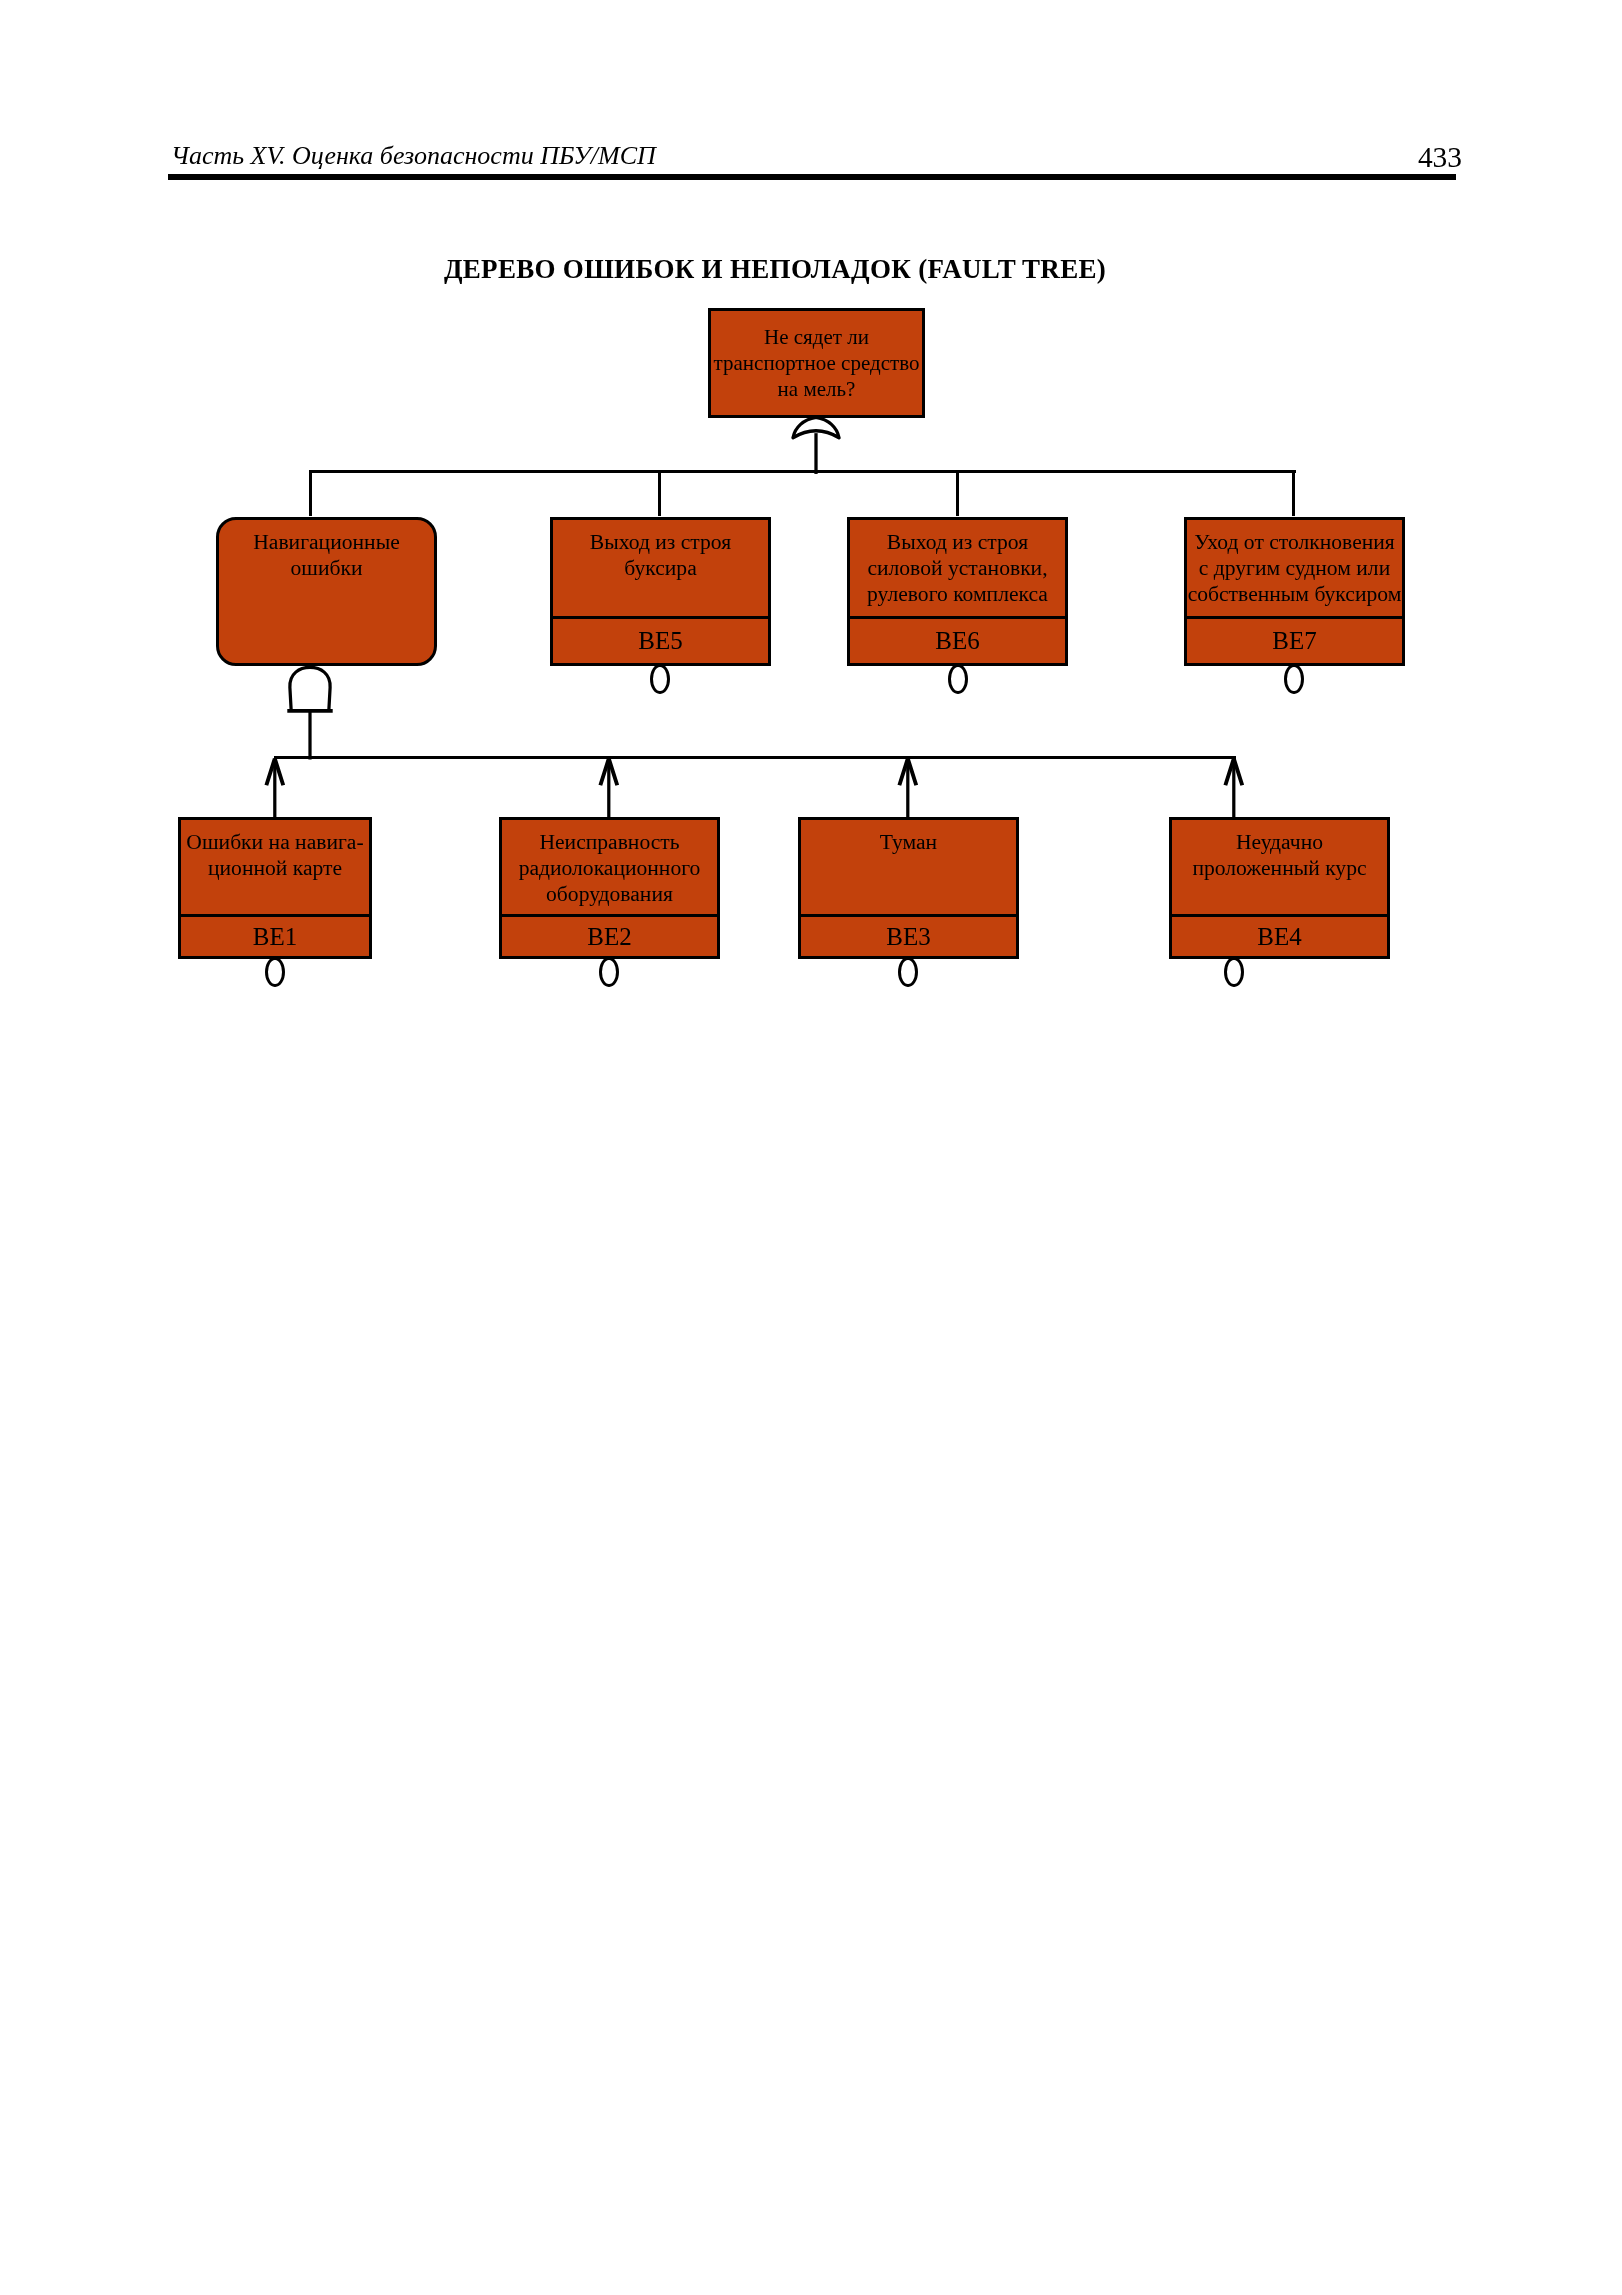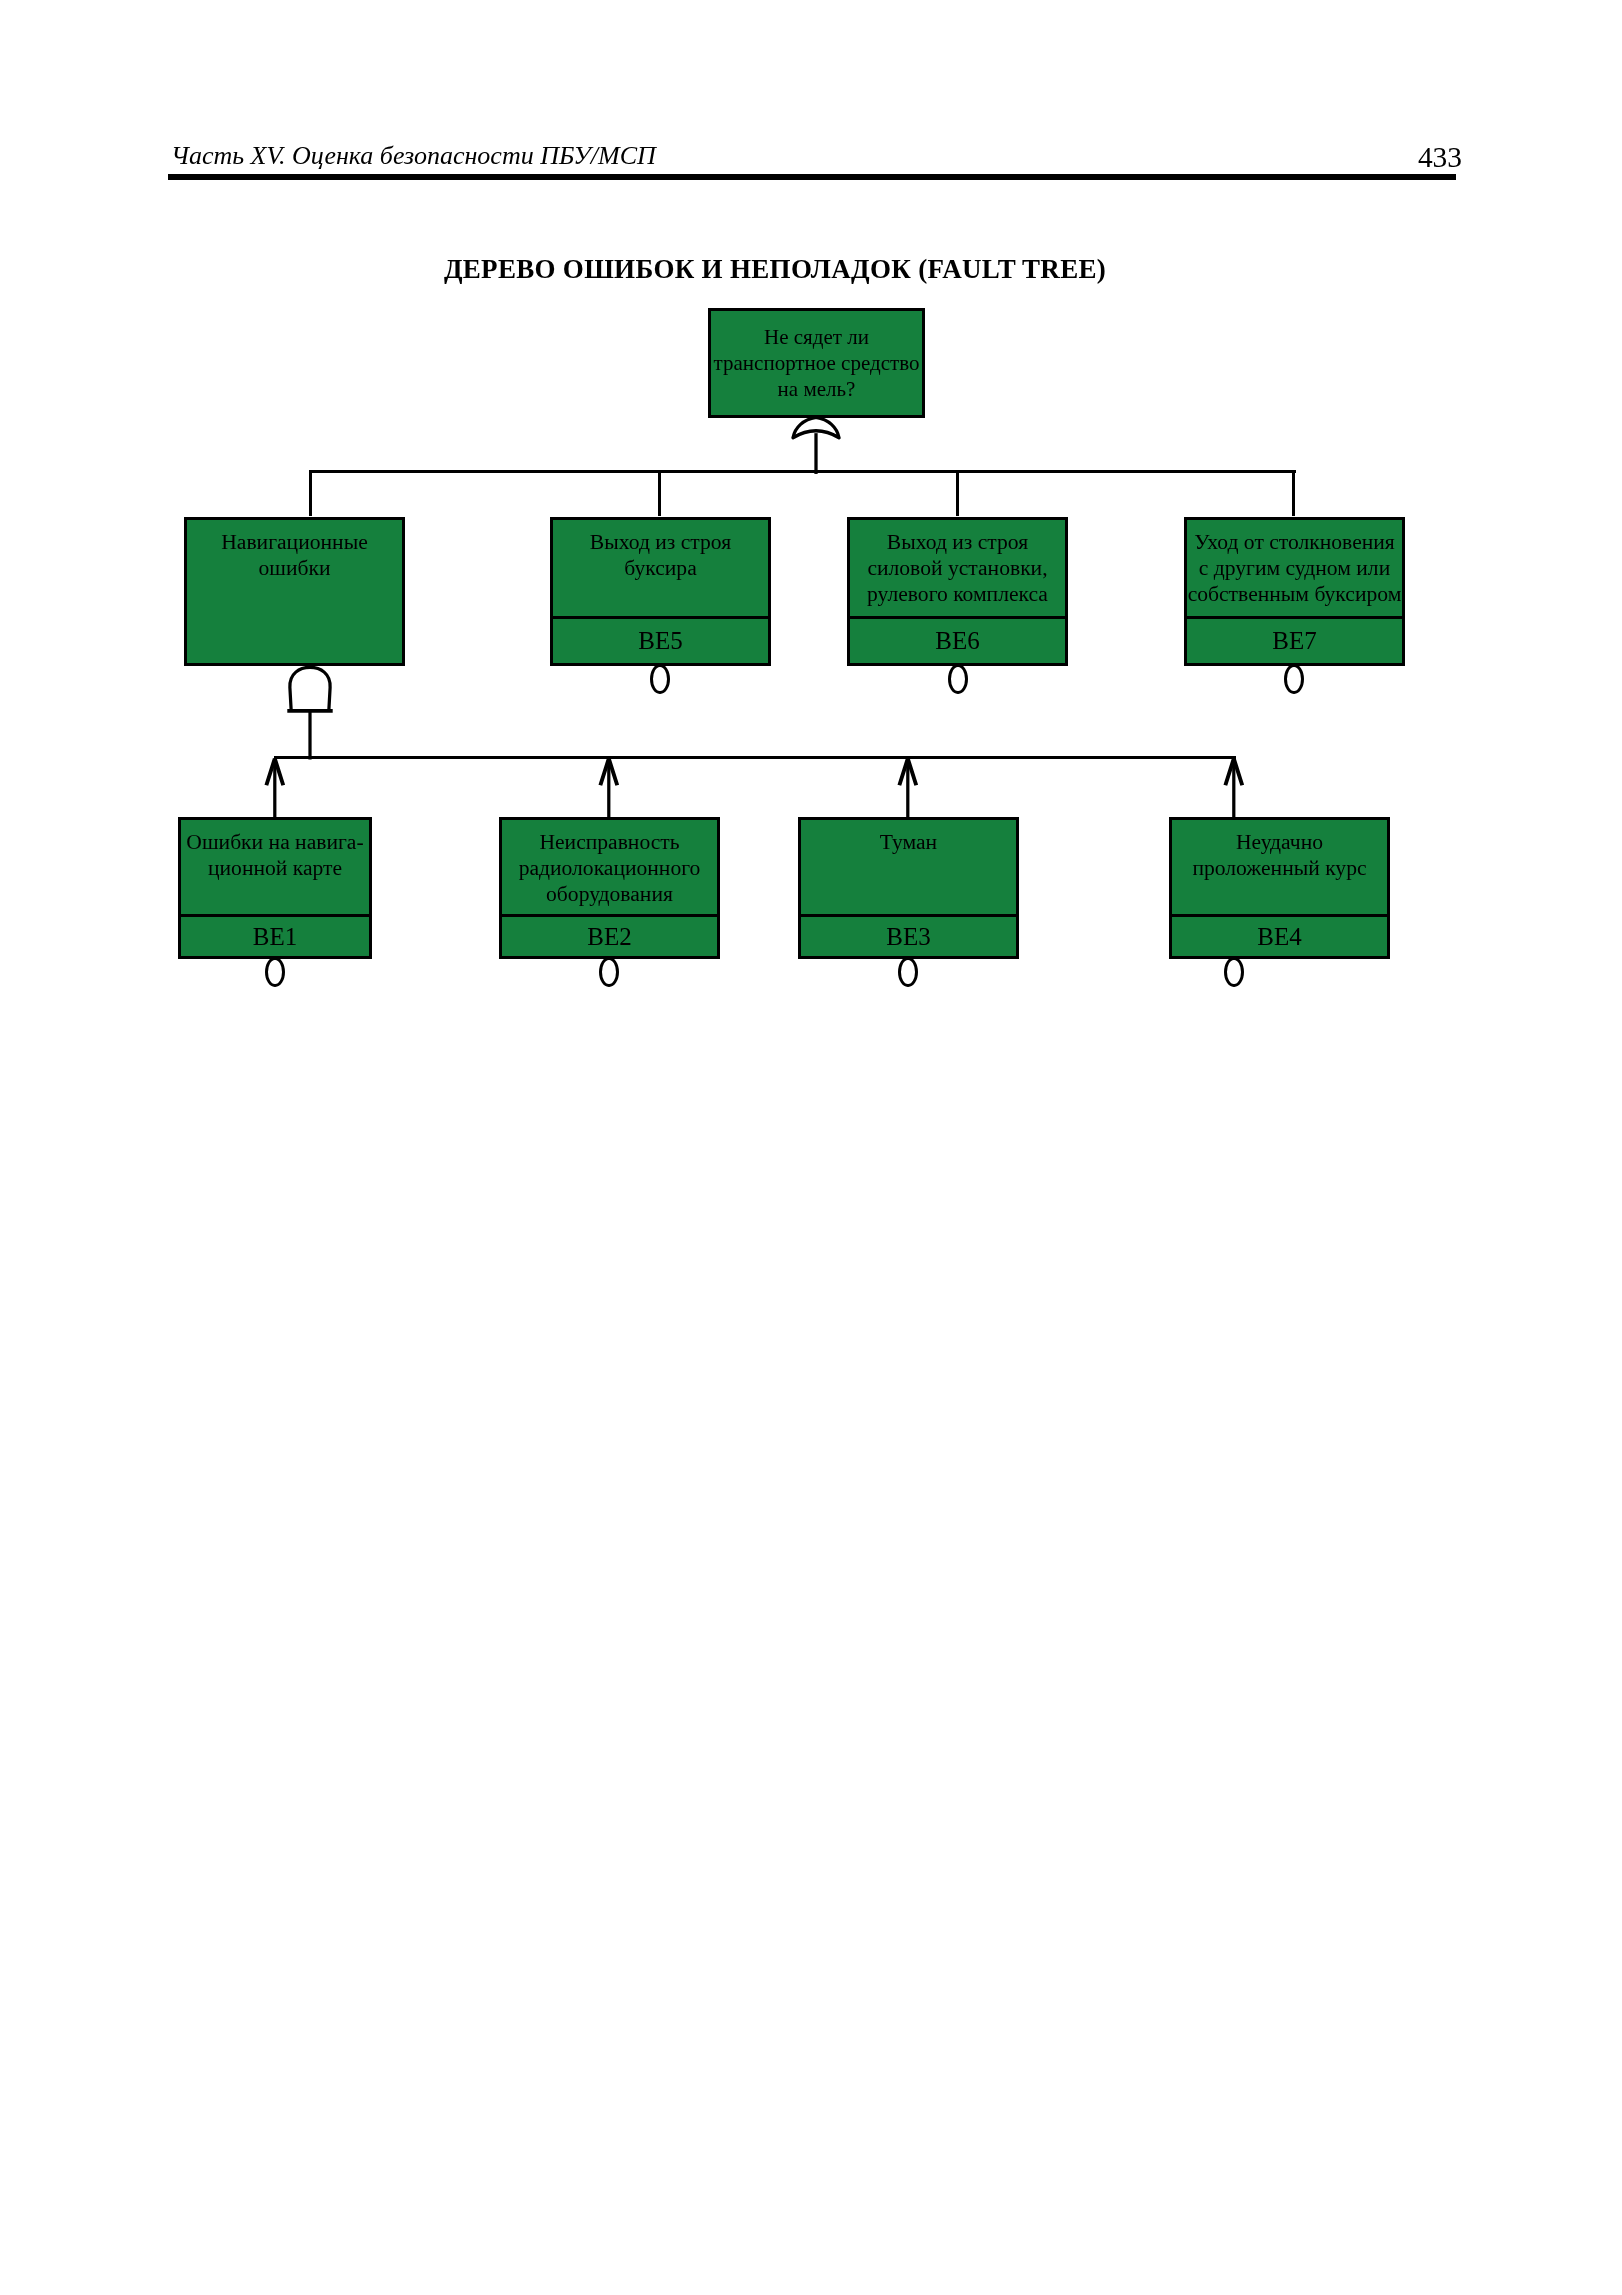--- a/index.html
+++ b/index.html
@@ -23,21 +23,21 @@
     position:absolute; left:168px; top:174px;
     width:1288px; height:5.9px; background:#000;
   }
   .diagram-title {
     position:absolute; left:0; top:254px; width:1550px;
     text-align:center; font-weight:bold; font-size:27px;
     letter-spacing:0.3px;
   }
   .box {
     position:absolute; box-sizing:border-box;
-    border:3.9px solid #000; background:#15803d;
+    border:3.9px solid #000; background:#c2410c;
     display:flex; flex-direction:column;
     text-align:center; font-size:21.6px; line-height:26px;
   }
   .box .title { flex:1 1 auto; padding-top:8.5px; }
   .box .title div { white-space:nowrap; }
   .topbox .title {
     display:flex; flex-direction:column; justify-content:center;
     padding-top:0; font-size:21px; line-height:26px;
   }
   .be-strip {
@@ -78,21 +78,21 @@
     <line x1="38" y1="26" x2="38" y2="88" stroke="#000" stroke-width="5"></line>
     <path d="M3 33 C6 17 19 5 38 2 C57 5 70 17 73 33 C50 19 26 19 3 33 Z" fill="#fff" stroke="#000" stroke-width="5" stroke-linejoin="round"></path>
   </svg>
 
   <div class="hline" style="left:309px; top:470px; width:987px; height:3.3px;"></div>
   <div class="vline" style="left:309px; top:470px; width:3.3px; height:46px;"></div>
   <div class="vline" style="left:658px; top:470px; width:3.3px; height:46px;"></div>
   <div class="vline" style="left:956px; top:470px; width:3.3px; height:46px;"></div>
   <div class="vline" style="left:1292px; top:470px; width:3.3px; height:46px;"></div>
 
-  <div class="box" style="left:184px; top:517px; width:221px; height:149px;">
+  <div class="box" style="left:216px; top:517px; width:221px; height:149px;border-radius:20px;">
     <div class="title">
       <div>Навигационные</div>
       <div>ошибки</div>
     </div>
   </div>
 
   <div class="box" style="left:550px; top:517px; width:221px; height:149px;">
     <div class="title">
       <div>Выход из строя</div>
       <div>буксира</div>

